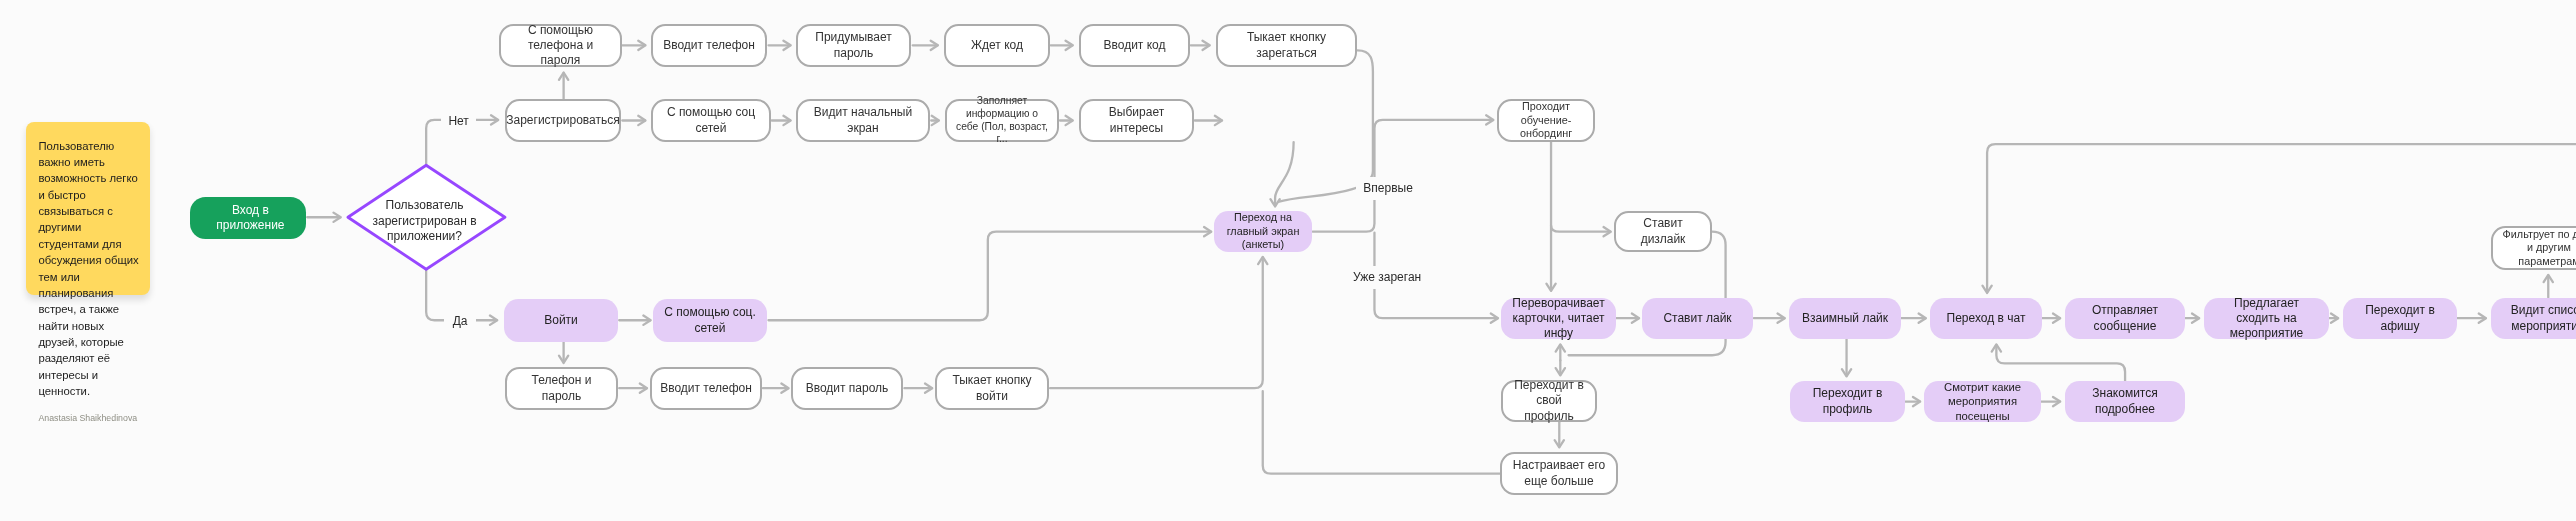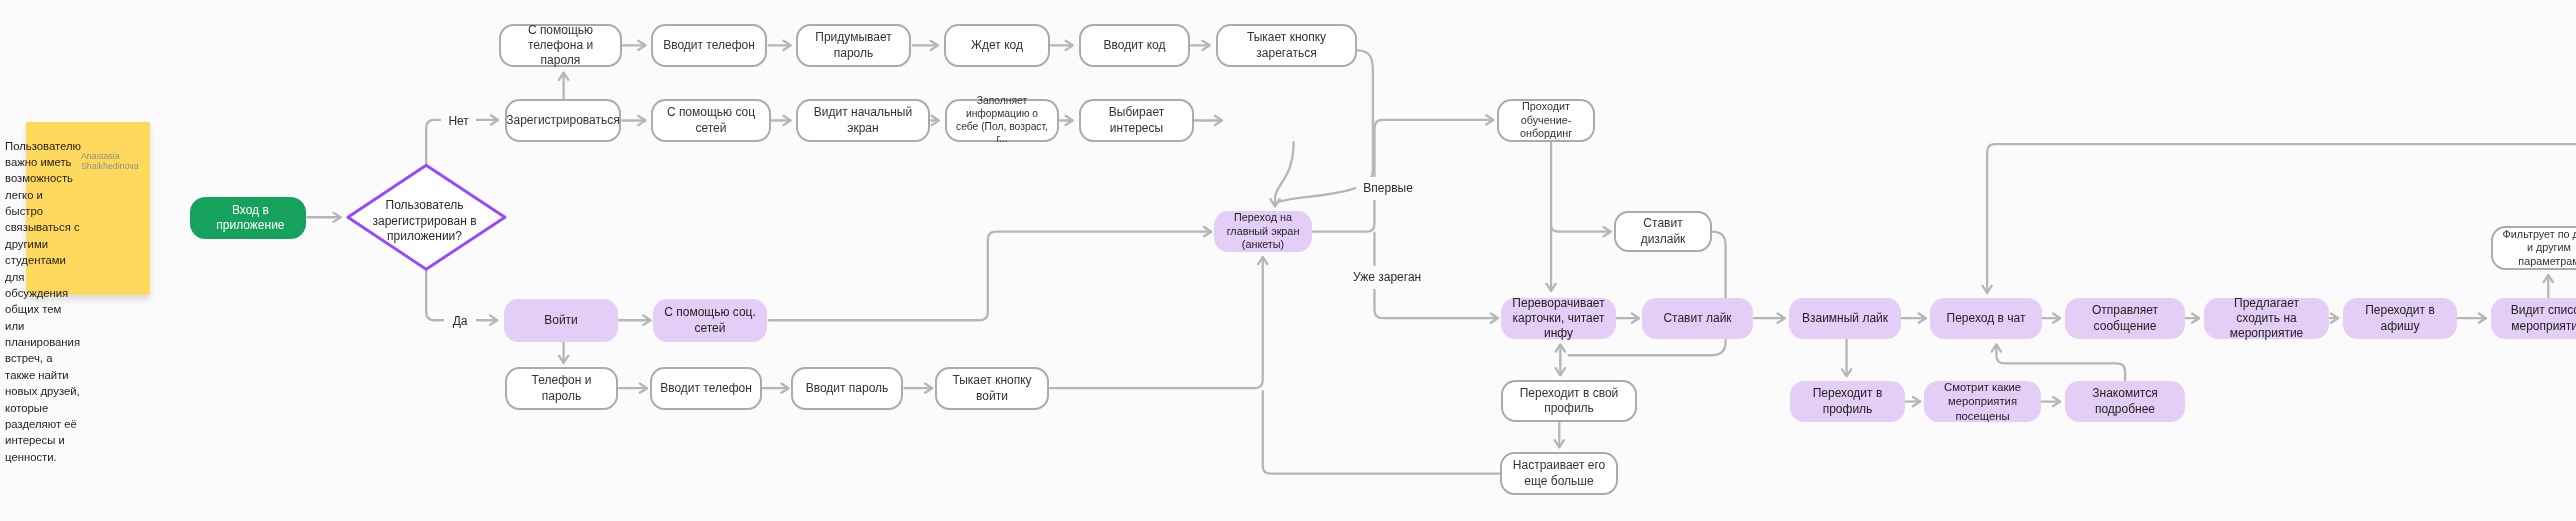--- a/index.html
+++ b/index.html
@@ -27,24 +27,24 @@
     text-align:center;font-size:12px;line-height:1.3;color:#2b2b2b;
   }
   .edge-label{
     position:absolute;z-index:2;
     display:flex;align-items:center;justify-content:center;
     background:#FBFBFB;color:#2b2b2b;
     font-size:12px;padding:1px 3.1px;border-radius:2.1px;
   }
   .sticky{
     position:absolute;z-index:1;
-    background:#FFD95E;border-radius:2px;
+    background:#FFD95E;border-radius:8px;
     box-shadow:0 4.1px 7.2px rgba(0,0,0,0.12);
     padding:15.5px 11.3px 9.3px 12.4px;box-sizing:border-box;
-    display:flex;justify-content:flex-end;
+    display:flex;flex-direction:column;justify-content:flex-start;
   }
   .sticky .body{font-size:11.3px;line-height:1.45;color:#1d1d1d;}
   .sticky .author{font-size:8.8px;color:#8f8f85;margin-top:13px;}
 </style>
 </head>
 <body>
 
 <div id="canvas">
 
   <svg id="edges" width="3481" height="521" viewBox="0 0 6756 1012">
@@ -236,21 +236,21 @@
   <div class="node purple" style="left:2204px;top:298px;width:125px;height:41px">
       <span>Предлагает сходить на мероприятие</span>
     </div>
   <div class="node purple" style="left:2343px;top:298px;width:114px;height:41px">
       <span>Переходит в афишу</span>
     </div>
   <div class="node purple" style="left:2491px;top:298px;width:114px;height:41px">
       <span>Видит список мероприятий</span>
     </div>
 
-  <div class="node white" style="left:1501px;top:380px;width:136px;height:42px">
+  <div class="node white" style="left:1501px;top:380px;width:96px;height:42px">
       <span>Переходит в свой профиль</span>
     </div>
   <div class="node white" style="left:1500px;top:452px;width:118px;height:43px">
       <span>Настраивает его еще больше</span>
     </div>
 
   <div class="node purple" style="left:1790px;top:381px;width:115px;height:41px">
       <span>Переходит в профиль</span>
     </div>
   <div class="node purple" style="left:1924px;top:381px;width:117px;height:41px;font-size:11.3px">

